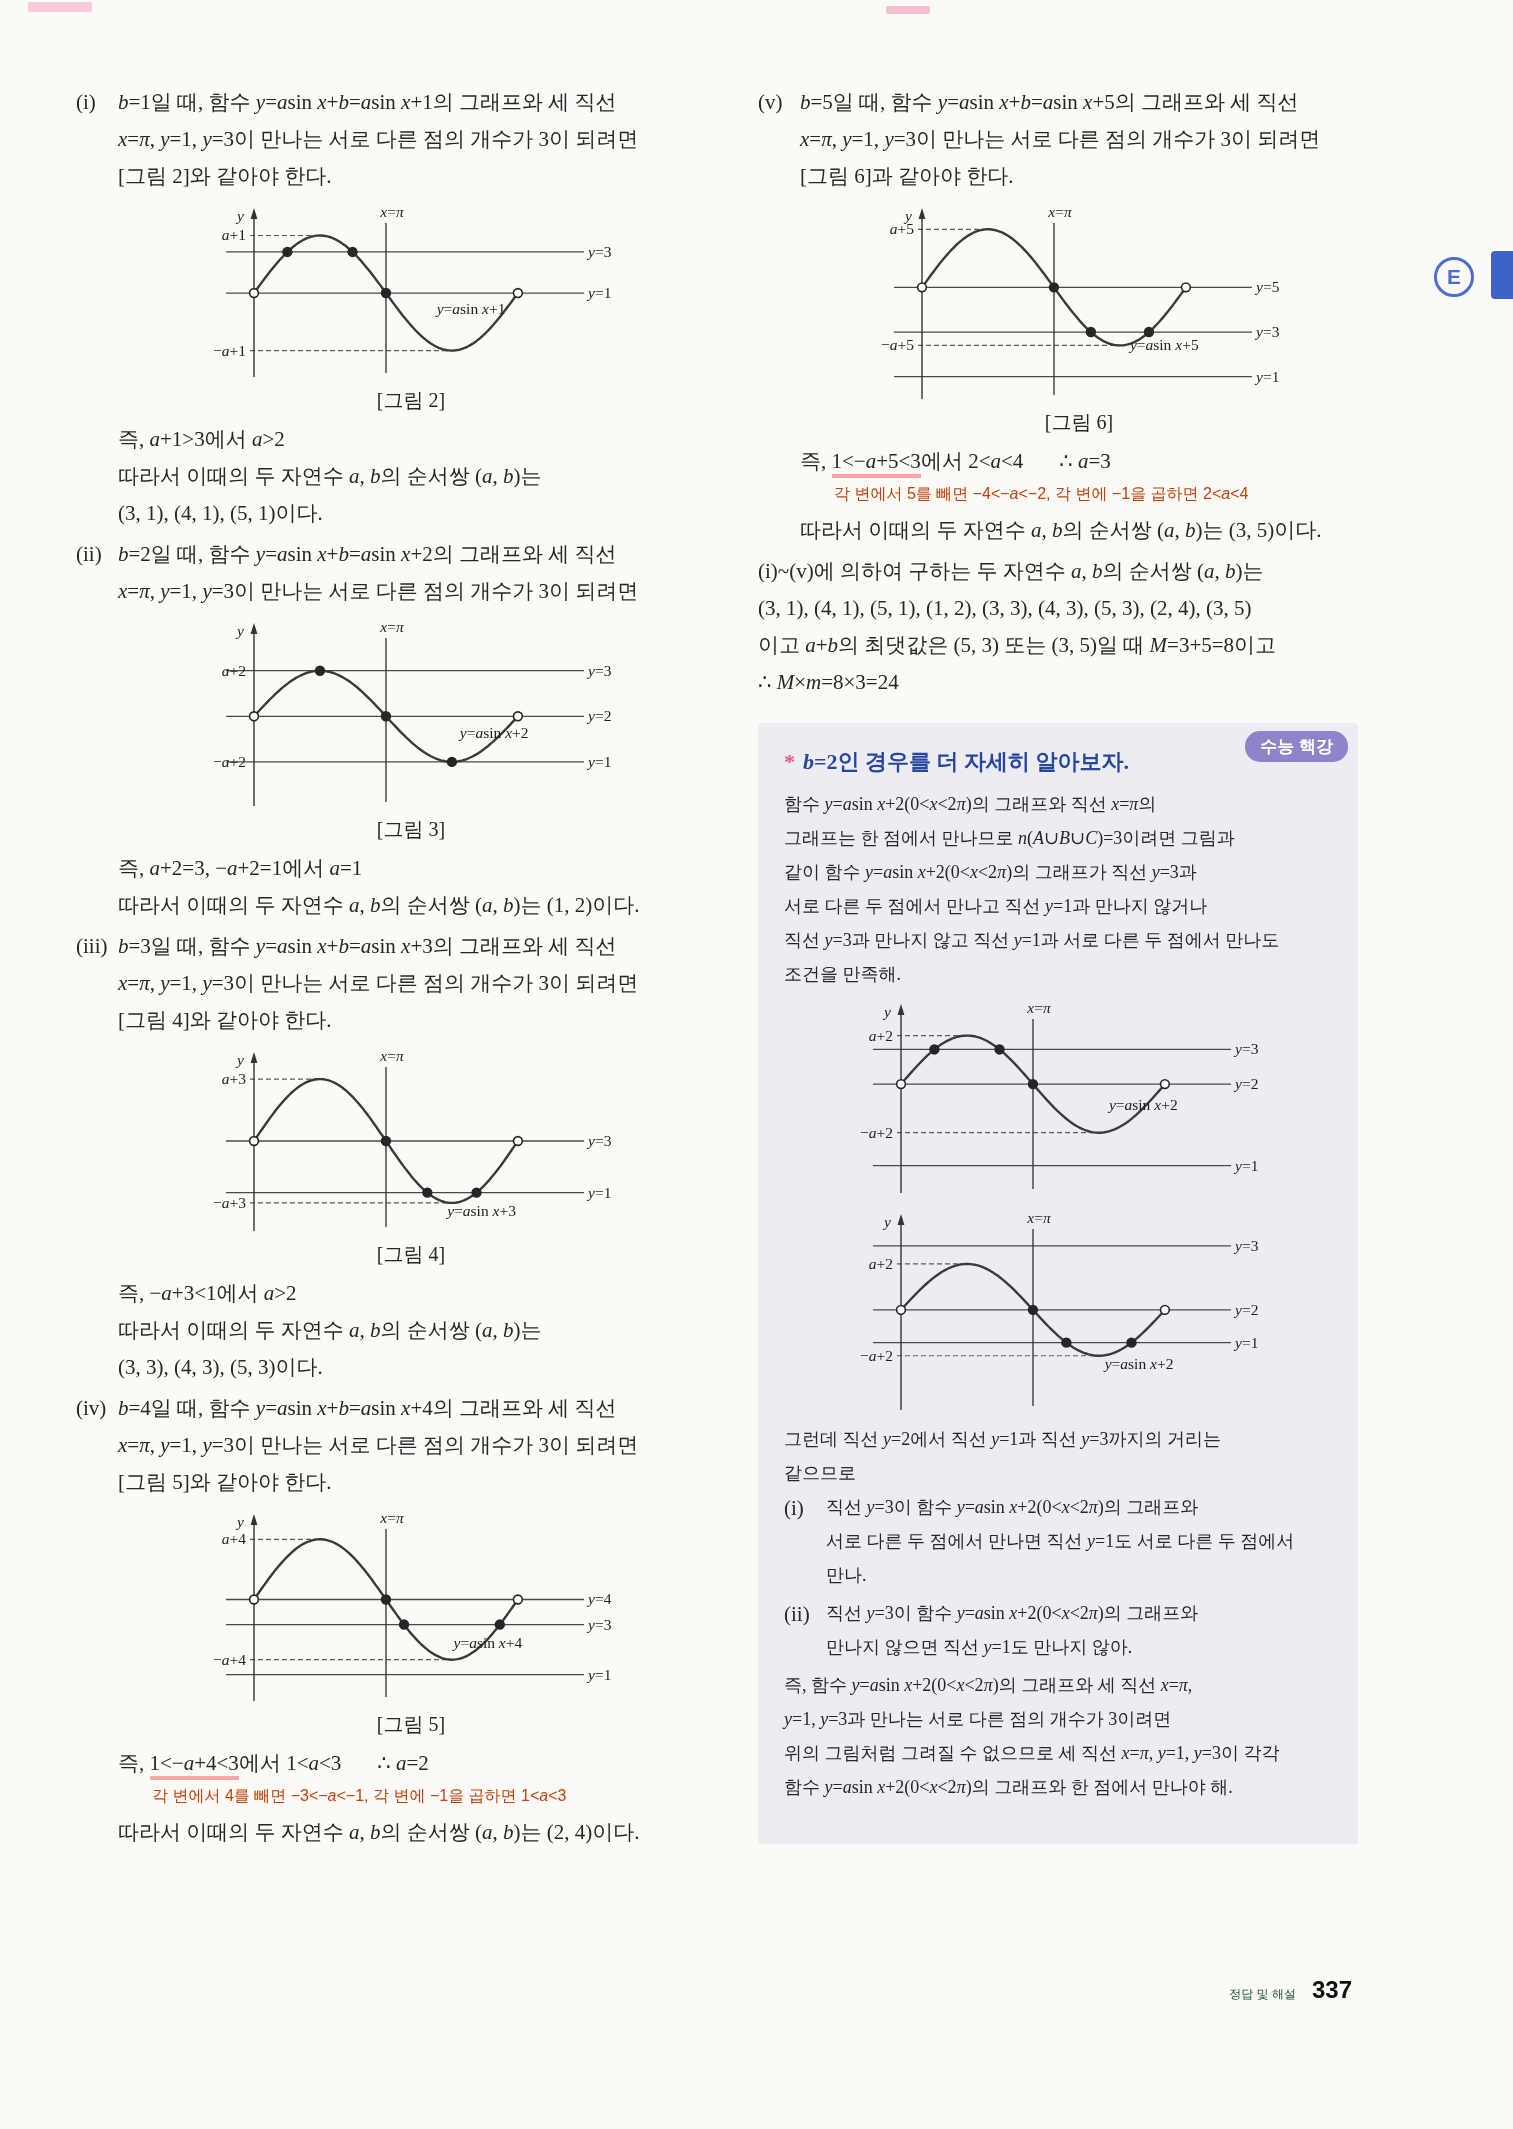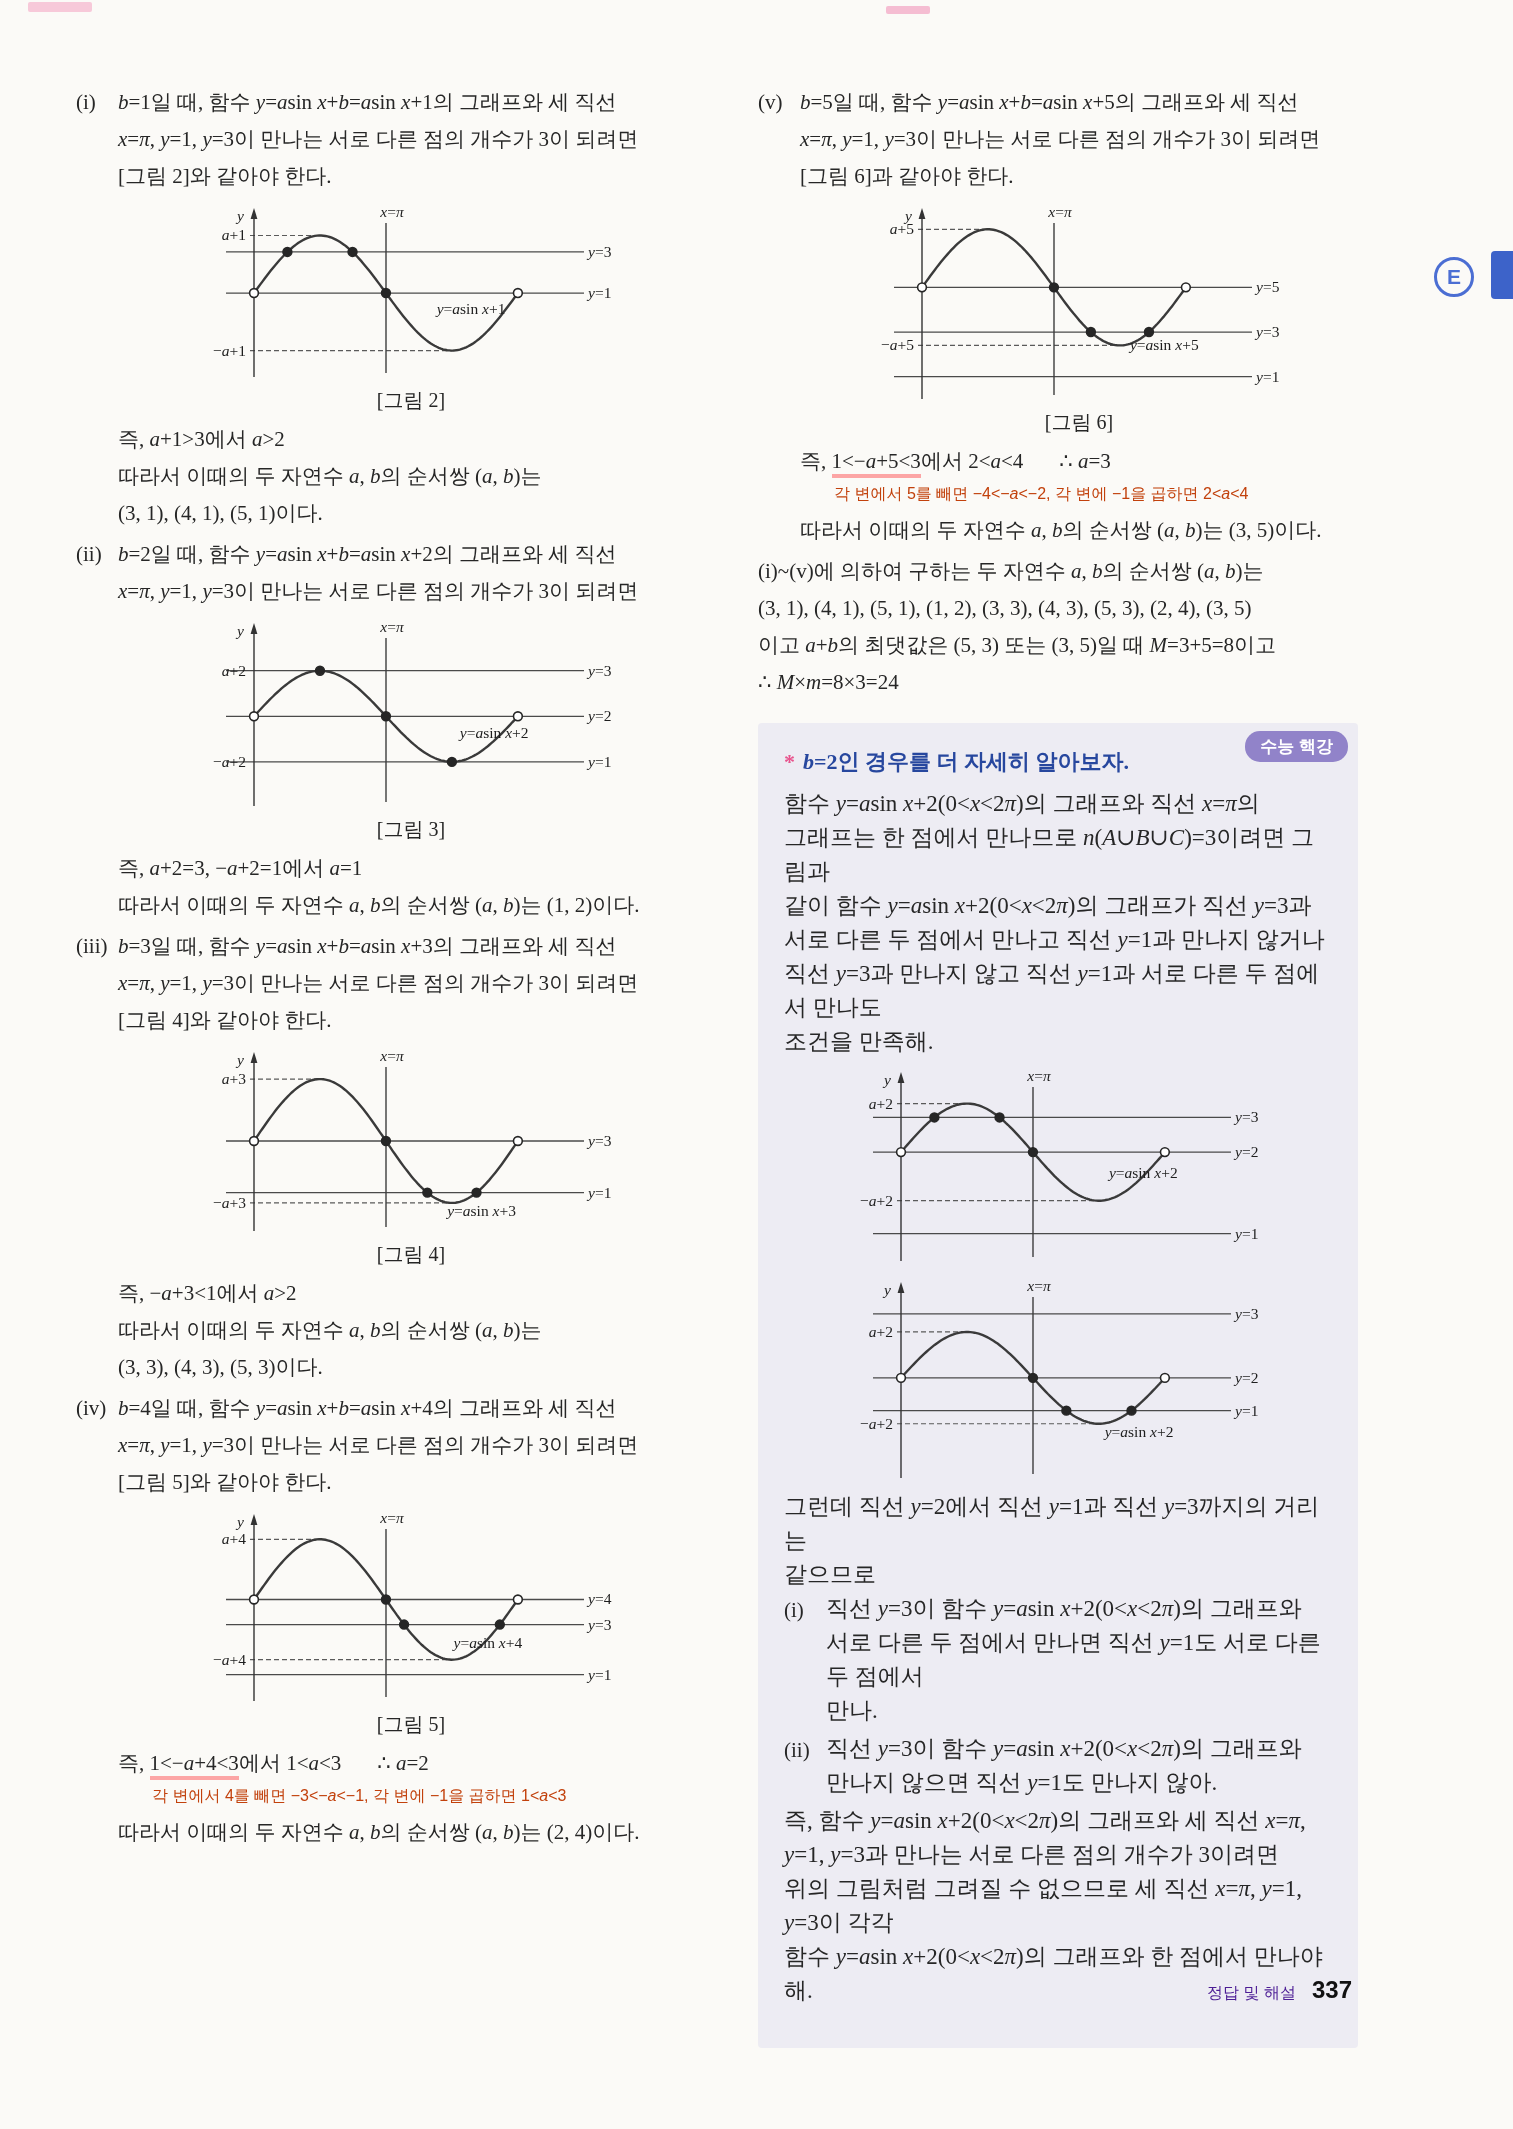--- a/index.html
+++ b/index.html
@@ -14,29 +14,29 @@
   .item .marker{position:absolute;left:0;top:0;font-size:21px;line-height:37px;}
   .annot{font-family:"Liberation Sans","DejaVu Sans",sans-serif;font-size:16px;line-height:24px;
          color:#c2410c;margin:2px 0 6px 34px;}
   .u{border-bottom:4px solid #fca5a5;padding-bottom:1px;}
   .gap{margin-left:36px;text-align:right;}
   .fig-wrap{width:430px;margin:8px auto 4px auto;}
   .fig-caption{text-align:center;font-size:20px;line-height:30px;margin:0 0 6px 0;}
   
   #haekgang-box{position:relative;margin-top:22px;background:#edecf3;border-radius:4px;
                 padding:22px 26px 40px 26px;}
-  #haekgang-box .para{font-size:23px;line-height:34px;}
+  #haekgang-box .para{font-size:18px;line-height:34px;}
   #haekgang-badge{position:absolute;top:8px;right:10px;background:#9183c9;color:#fff;
                   font-family:"Liberation Sans","DejaVu Sans",sans-serif;font-size:17px;font-weight:bold;
                   padding:4px 15px;border-radius:15px;}
   #box-title{font-size:22px;font-weight:bold;color:#27479e;line-height:34px;margin-bottom:8px;}
   #box-title .star{color:#e8548d;margin-right:8px;}
   
   #footer{position:absolute;top:1976px;right:161px;font-family:"Liberation Sans","DejaVu Sans",sans-serif;}
-  #footer .f1{font-size:16px;color:#4c1d95;margin-right:16px;margin-top:26px;}
+  #footer .f1{font-size:12px;color:#14532d;margin-right:16px;margin-top:26px;}
   #footer .f2{font-size:24px;font-weight:bold;color:#111;}
   
   #e-circle{position:absolute;left:1434px;top:257px;width:34px;height:34px;border:3px solid #4b6ed3;
             border-radius:50%;color:#4b6ed3;font-family:"Liberation Sans","DejaVu Sans",sans-serif;
             font-size:21px;font-weight:bold;display:flex;align-items:center;justify-content:center;}
   #side-tab{position:absolute;left:1491px;top:251px;width:22px;height:48px;background:#3d63c9;
             border-radius:4px 0 0 4px;}
   .scan-mark{position:absolute;opacity:.75;border-radius:2px;}
   #scan1{left:28px;top:2px;width:64px;height:10px;background:#f5b8cf;}
   #scan2{left:886px;top:6px;width:44px;height:8px;background:#f3a8c6;}

